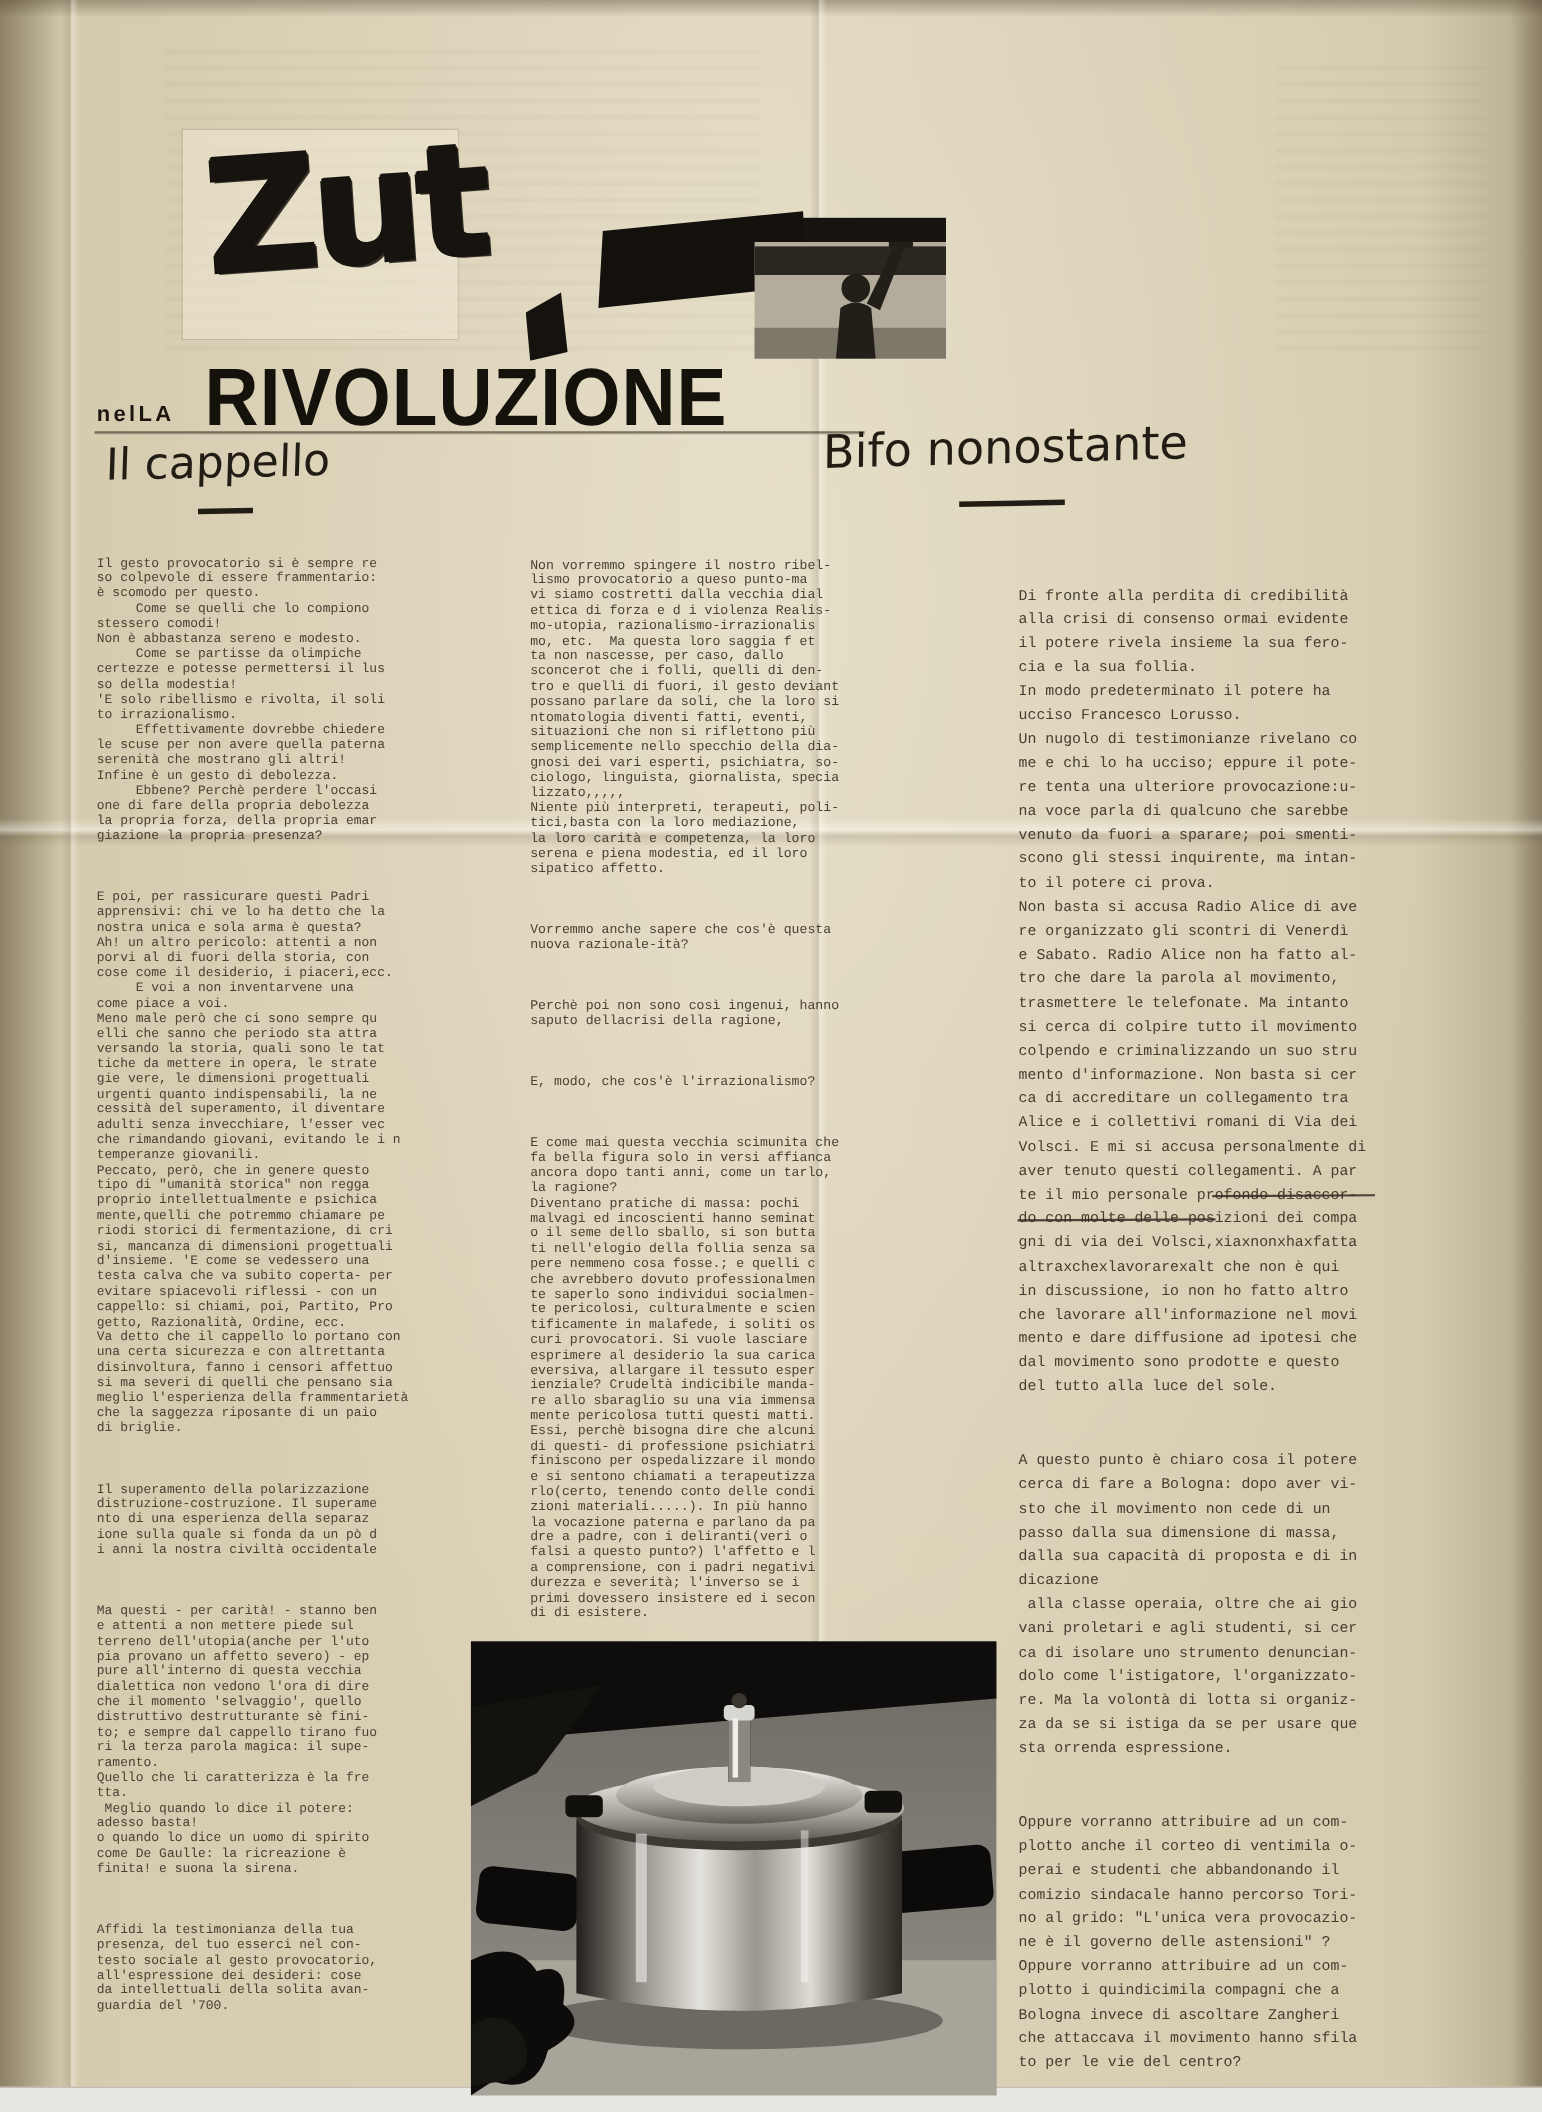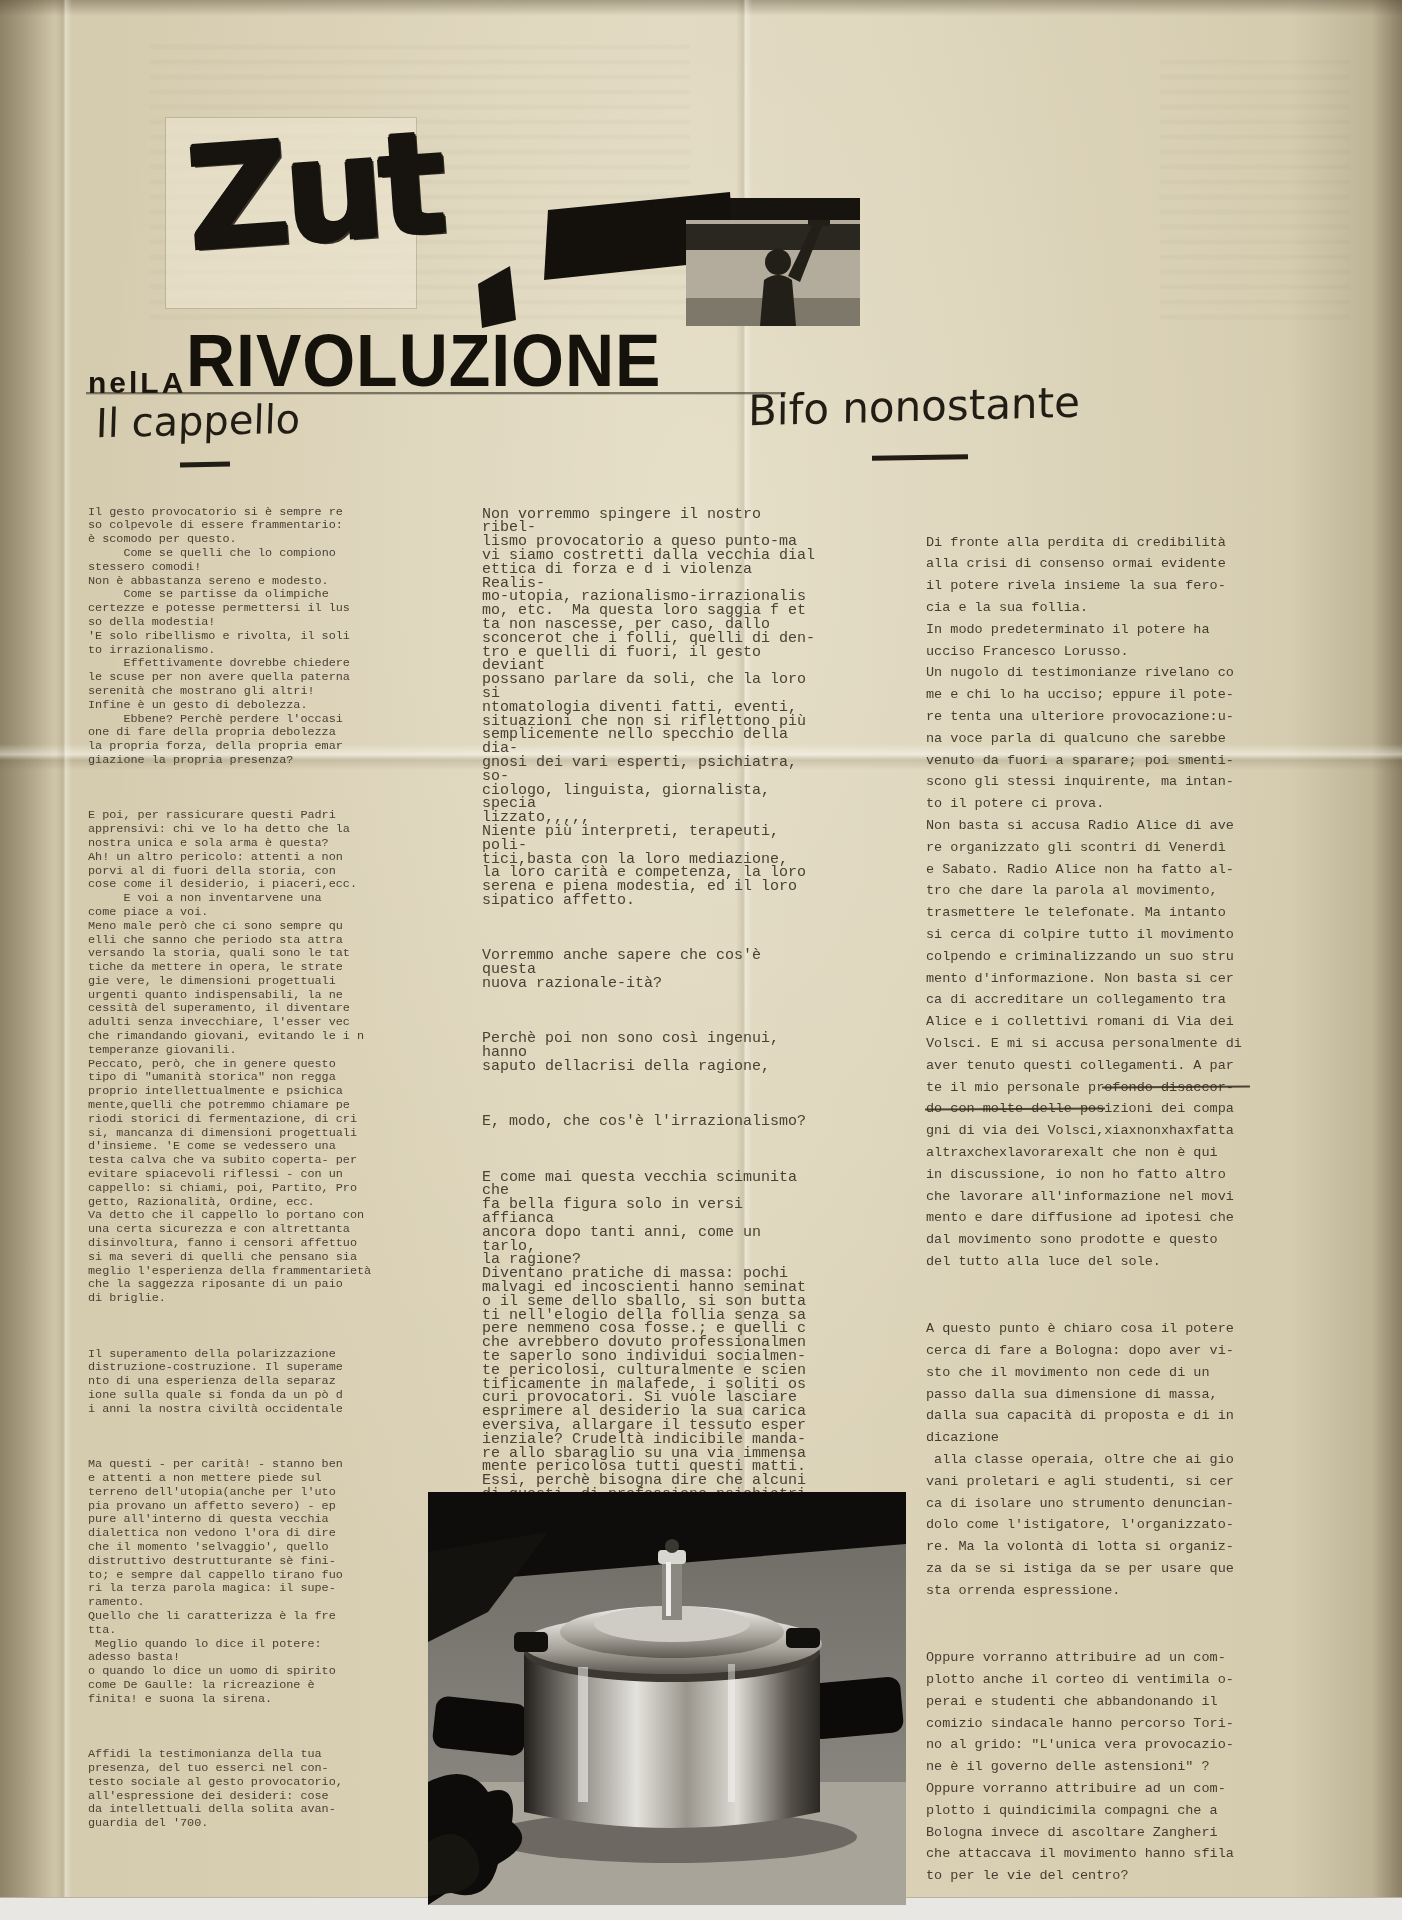--- a/index.html
+++ b/index.html
@@ -25,38 +25,38 @@
     background:repeating-linear-gradient(180deg,rgba(92,78,52,.07) 0 4px,rgba(92,78,52,0) 4px 15px);
     filter:blur(1px);}
   
   .logo-patch{position:absolute;left:166px;top:118px;width:250px;height:190px;
     background:rgba(240,234,214,.55);box-shadow:0 0 0 1px rgba(120,105,75,.25);}
   .logo{position:absolute;left:186px;top:108px;font-family:"DejaVu Sans",sans-serif;
     font-weight:bold;font-size:142px;letter-spacing:-6px;color:#17130e;
     transform:rotate(-4deg);
     text-shadow:2px 1px 0 #17130e,-1px 2px 0 #17130e,1px -1px 0 #17130e,3px 3px 0 rgba(23,19,14,.85);}
   .mast-line{position:absolute;left:86px;top:318px;width:700px;}
-  .mast-prefix{position:absolute;left:2px;top:48px;font-size:30px;font-weight:bold;
+  .mast-prefix{position:absolute;left:2px;top:48px;font-size:20px;font-weight:bold;
     letter-spacing:3px;color:#1b160f;}
   .mast-main{position:absolute;left:100px;top:0;font-size:74px;font-weight:bold;
     letter-spacing:1px;color:#15110b;transform:scaleX(.92);transform-origin:left;}
   .mast-rule{position:absolute;left:86px;top:392px;width:700px;height:2px;
     background:rgba(43,36,24,.55);box-shadow:0 1px 0 rgba(43,36,24,.18);}
   
   .hand{font-family:"DejaVu Sans",sans-serif;color:#221d14;}
   .hand-left{position:absolute;left:96px;top:398px;font-size:40px;transform:rotate(-1.2deg) skewX(-3deg);}
   .hand-left-u{position:absolute;left:180px;top:462px;width:50px;height:5px;background:#221d14;transform:rotate(-1deg);}
   .hand-right{position:absolute;left:748px;top:382px;font-size:42px;transform:rotate(-1.5deg) skewX(-2deg);}
   .hand-right-u{position:absolute;left:872px;top:455px;width:96px;height:5px;background:#221d14;transform:rotate(-1deg);}
   
   .typed{position:absolute;font-family:"Liberation Mono","DejaVu Sans Mono",monospace;
     color:#4a4134;white-space:pre-wrap;}
   .typed p{margin:0 0 14px 0;}
   #col1{left:88px;top:478px;width:308px;font-size:11.8px;line-height:13.8px;}
-  #col2{left:482px;top:480px;width:336px;font-size:15px;line-height:13.8px;}
+  #col2{left:482px;top:480px;width:336px;font-size:12px;line-height:13.8px;}
   #col3{left:925px;top:487px;width:336px;font-size:13.5px;line-height:21.8px;color:#453d2f;}
   #col3 p{margin:1px;}
   .strike-line{position:absolute;height:2px;background:rgba(50,42,30,.85);}
   
   .photo{position:absolute;}
   svg{display:block;}
 </style>
 </head>
 <body>
 

